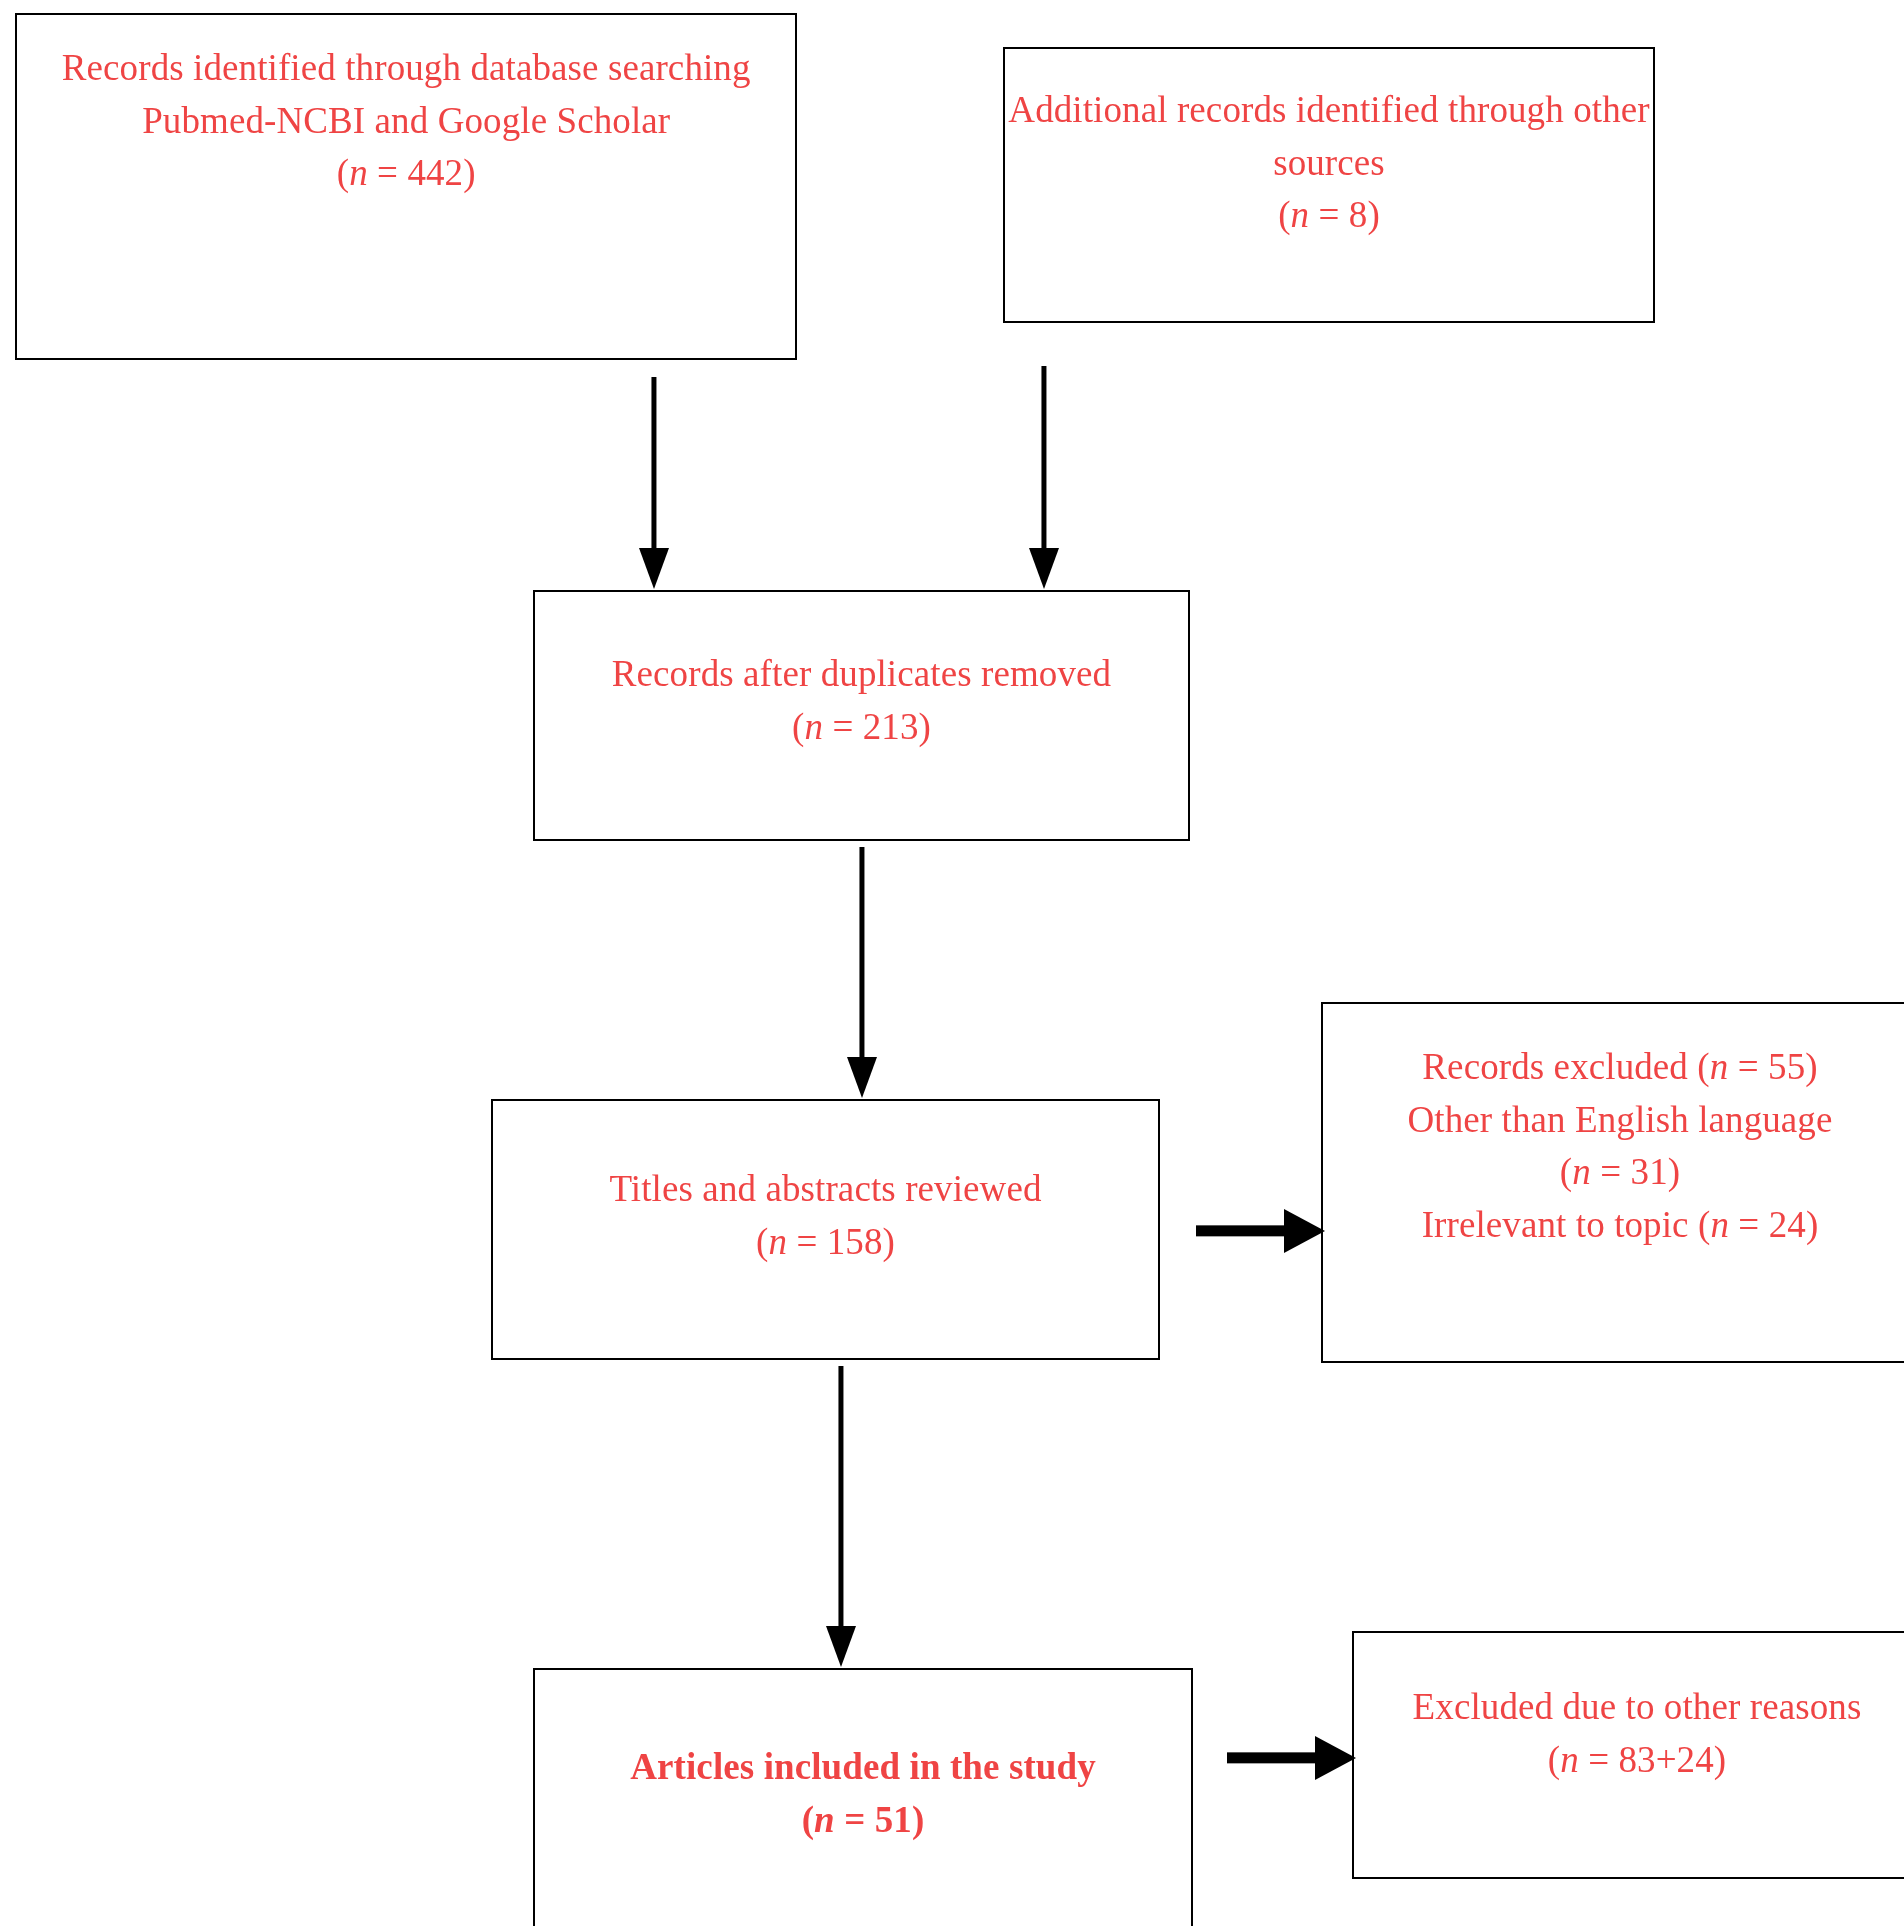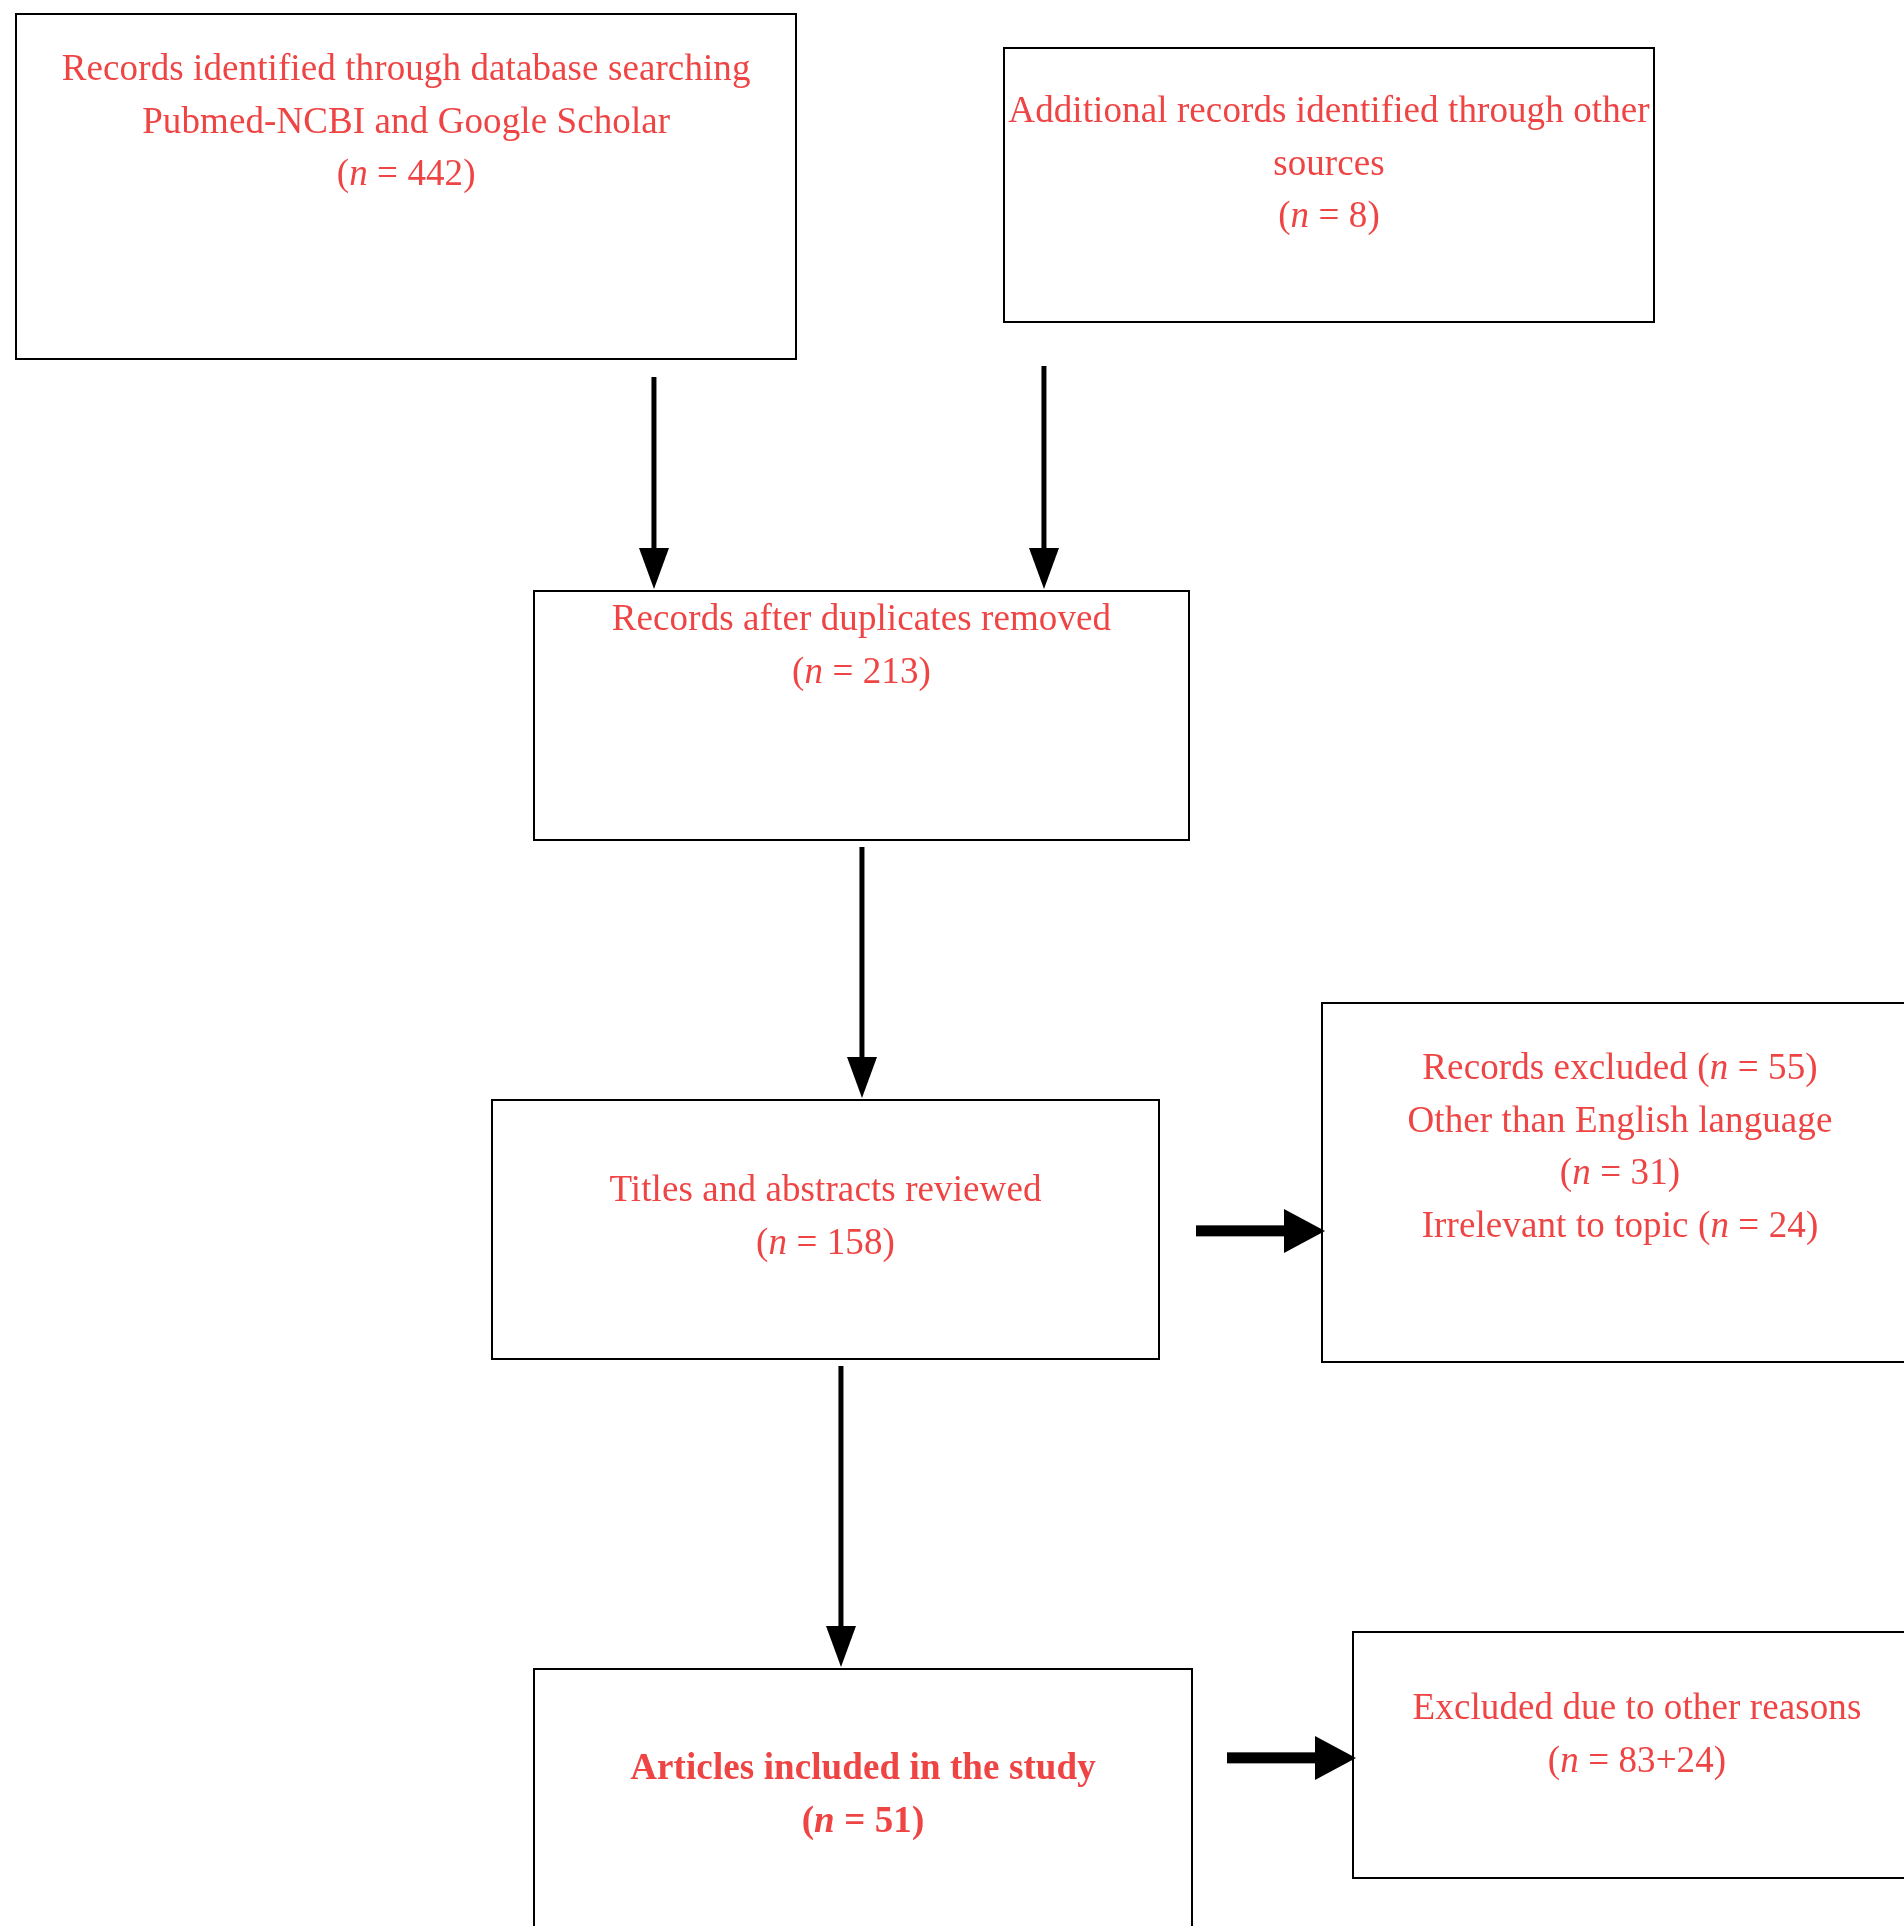--- a/index.html
+++ b/index.html
@@ -41,21 +41,21 @@
   #box-db-search   { left: 15.2px;   top: 13px;   width: 782px; height: 347px; }
   #box-other-src   { left: 1003px; top: 47px;   width: 652px; height: 276px; }
   #box-dedup       { left: 533px;  top: 590px; width: 657px; height: 251px; }
   #box-titles      { left: 491px;  top: 1099px; width: 669px; height: 261px; }
   #box-excluded    { left: 1321px; top: 1002px; width: 598px; height: 361px; }
   #box-included    { left: 533px;  top: 1668px; width: 660px; height: 265px; }
   #box-excl-other  { left: 1352px; top: 1631px; width: 570px; height: 248px; }
 
   #box-db-search  .node-text { padding-top: 27px; }
   #box-other-src  .node-text { padding-top: 35px; }
-  #box-dedup      .node-text { }
+  #box-dedup      .node-text { padding-top: 56px; }
   #box-titles     .node-text { padding-top: 62px; }
   #box-excluded   .node-text { padding-top: 37px; }
   #box-included   .node-text { padding-top: 71px; font-weight: bold; }
   #box-excl-other .node-text { padding-top: 48px; }
 
   
   .arrow-v {
     position: absolute;
   }
   .arrow-v .shaft {

